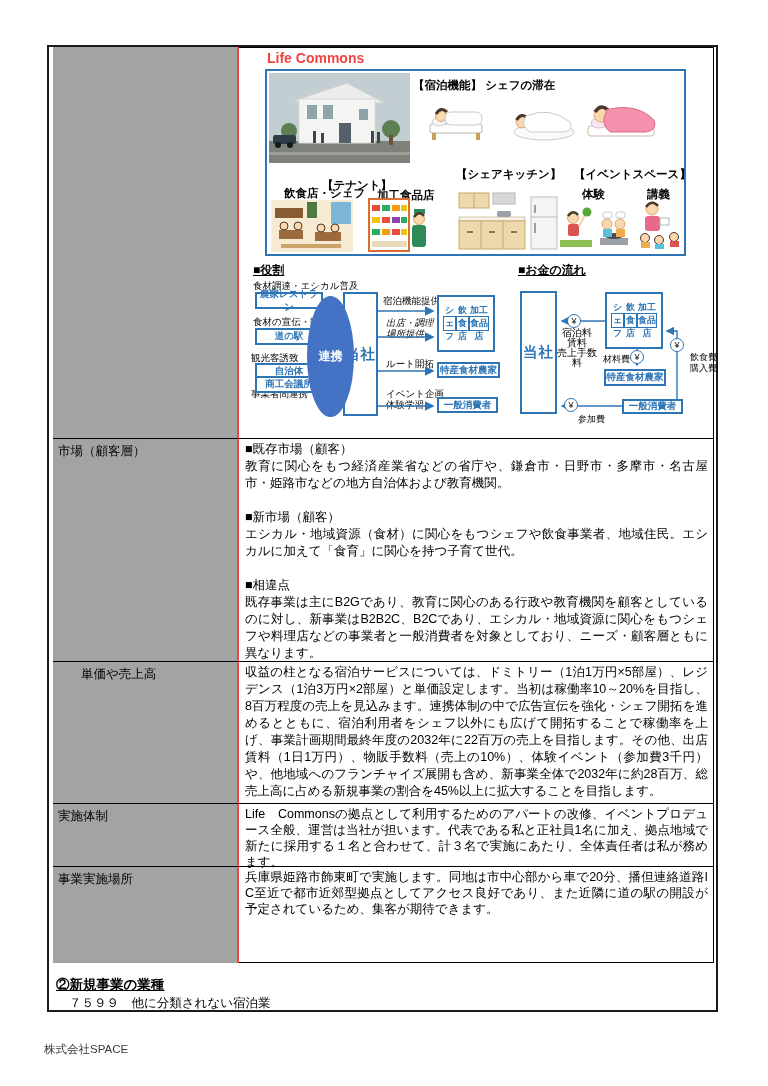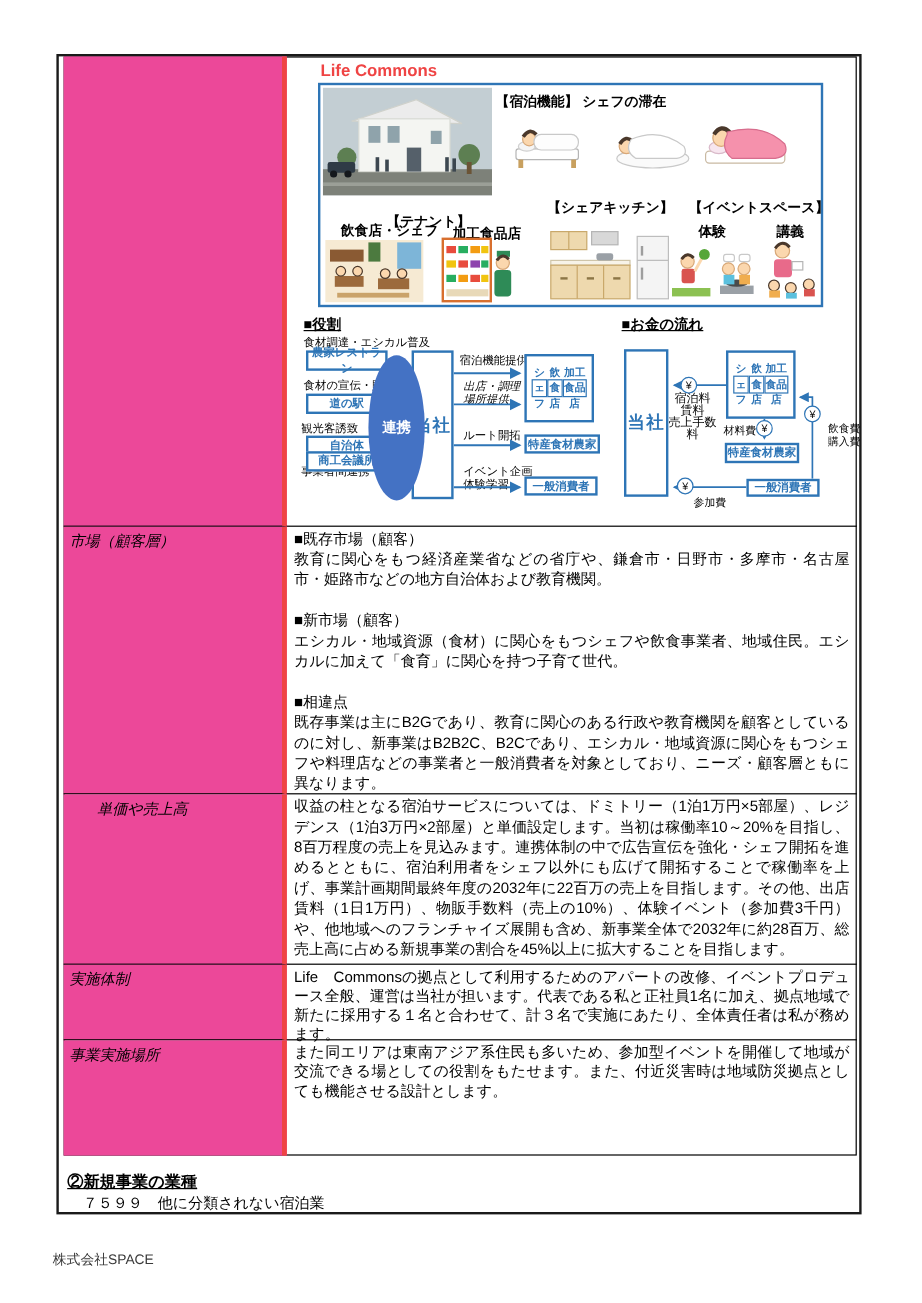--- a/index.html
+++ b/index.html
@@ -2,21 +2,21 @@
 <html><head>
 <meta charset="utf-8">
 <style>
   html,body{margin:0;padding:0;background:#fff;}
   body{width:768px;height:1086px;position:relative;font-family:"Liberation Sans",sans-serif;color:#000;}
   .abs{position:absolute;}
   
   .frame{left:47px;top:45px;width:671px;height:967px;border:2px solid #1a1a1a;box-sizing:border-box;}
   .table-outline{left:53px;top:47px;width:661px;height:916px;border:1px solid #000;box-sizing:border-box;}
   .cell{box-sizing:border-box;border-bottom:1px solid #000;}
-  .cell-label{left:53px;width:186px;background:#ec4899;border-right:4px solid #ef4444;font-size:12.5px;padding:4px 5px;line-height:16px;font-style:italic;}
+  .cell-label{left:53px;width:186px;background:#a3a3a3;border-right:2px solid #ef4444;font-size:12.5px;padding:4px 5px;line-height:16px;}
   .cell-content{left:239px;width:475px;font-size:12.5px;line-height:17px;padding:2px 6px 0 6px;text-align:justify;word-break:break-all;}
   .sec{margin-bottom:17px;}
   .sec:last-child{margin-bottom:0;}
   
   .lc-title{font-weight:bold;font-size:14px;color:#ef4444;}
   .bluebox{left:265px;top:69px;width:421px;height:187px;border:2px solid #2e75b6;box-sizing:border-box;background:#fff;}
   .h-b{font-size:11.5px;font-weight:bold;line-height:13px;}
   
   .dgm-title{font-size:12px;font-weight:bold;text-decoration:underline;}
   .cap{font-size:9.5px;line-height:11px;color:#000;}
@@ -286,19 +286,19 @@
 </div>
 
 <div class="abs cell cell-label" style="top:662px;height:142px;padding-left:28px;">単価や売上高</div>
 <div class="abs cell cell-content" style="top:662px;height:142px;">収益の柱となる宿泊サービスについては、ドミトリー（1泊1万円×5部屋）、レジデンス（1泊3万円×2部屋）と単価設定します。当初は稼働率10～20%を目指し、8百万程度の売上を見込みます。連携体制の中で広告宣伝を強化・シェフ開拓を進めるとともに、宿泊利用者をシェフ以外にも広げて開拓することで稼働率を上げ、事業計画期間最終年度の2032年に22百万の売上を目指します。その他、出店賃料（1日1万円）、物販手数料（売上の10%）、体験イベント（参加費3千円）や、他地域へのフランチャイズ展開も含め、新事業全体で2032年に約28百万、総売上高に占める新規事業の割合を45%以上に拡大することを目指します。</div>
 
 <div class="abs cell cell-label" style="top:804px;height:63px;">実施体制</div>
 <div class="abs cell cell-content" style="top:804px;height:63px;line-height:16px;">Life　Commonsの拠点として利用するためのアパートの改修、イベントプロデュース全般、運営は当社が担います。代表である私と正社員1名に加え、拠点地域で新たに採用する１名と合わせて、計３名で実施にあたり、全体責任者は私が務めます。</div>
 
 <div class="abs cell cell-label" style="top:867px;height:96px;border-bottom:none;">事業実施場所</div>
 <div class="abs cell cell-content" style="top:867px;height:96px;line-height:16px;border-bottom:none;">
-  <div>また同エリアは東南アジア系住民も多いため、参加型イベントを開催して地域が交流できる場としての役割をもたせます。また、付近災害時は地域防災拠点としても機能させる設計とします。</div>
+  <div>兵庫県姫路市飾東町で実施します。同地は市中心部から車で20分、播但連絡道路IC至近で都市近郊型拠点としてアクセス良好であり、また近隣に道の駅の開設が予定されているため、集客が期待できます。</div>
 </div>
 
 <div class="abs bottom-head" style="left:56px;top:976px;">②新規事業の業種</div>
 <div class="abs bottom-code" style="left:69px;top:995px;">７５９９　他に分類されない宿泊業</div>
 
 <div class="abs footer" style="left:44px;top:1042px;">株式会社SPACE</div>
 
 </body></html>

